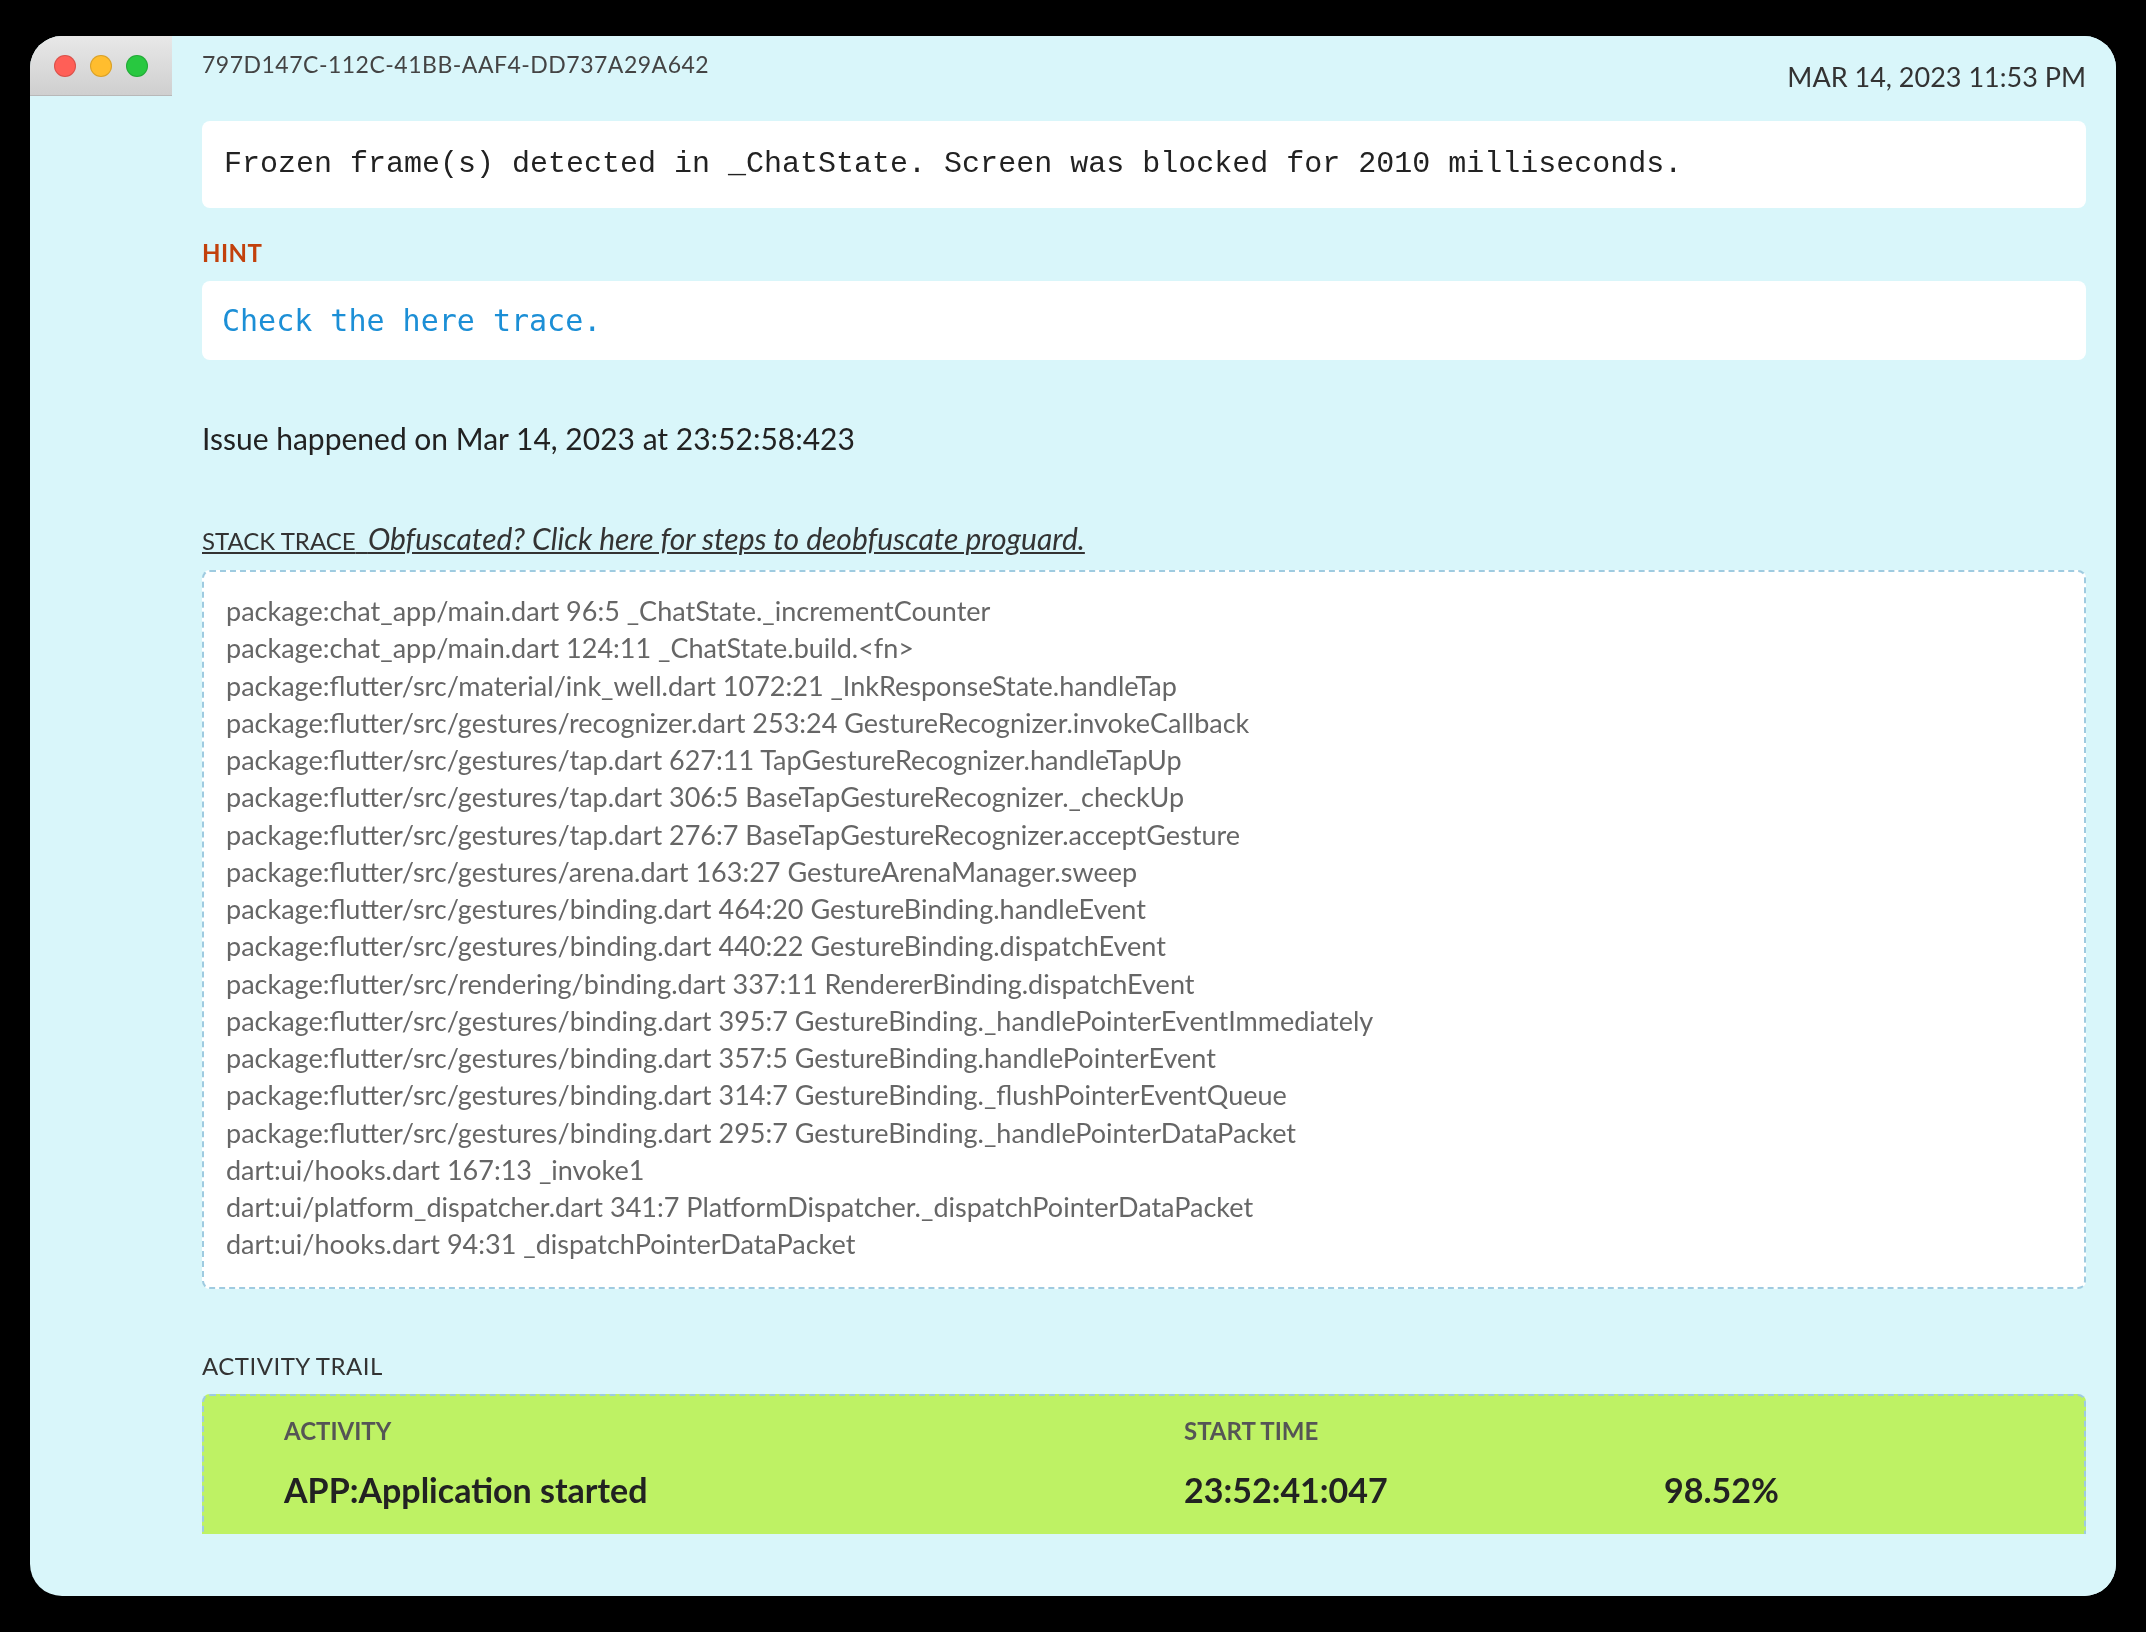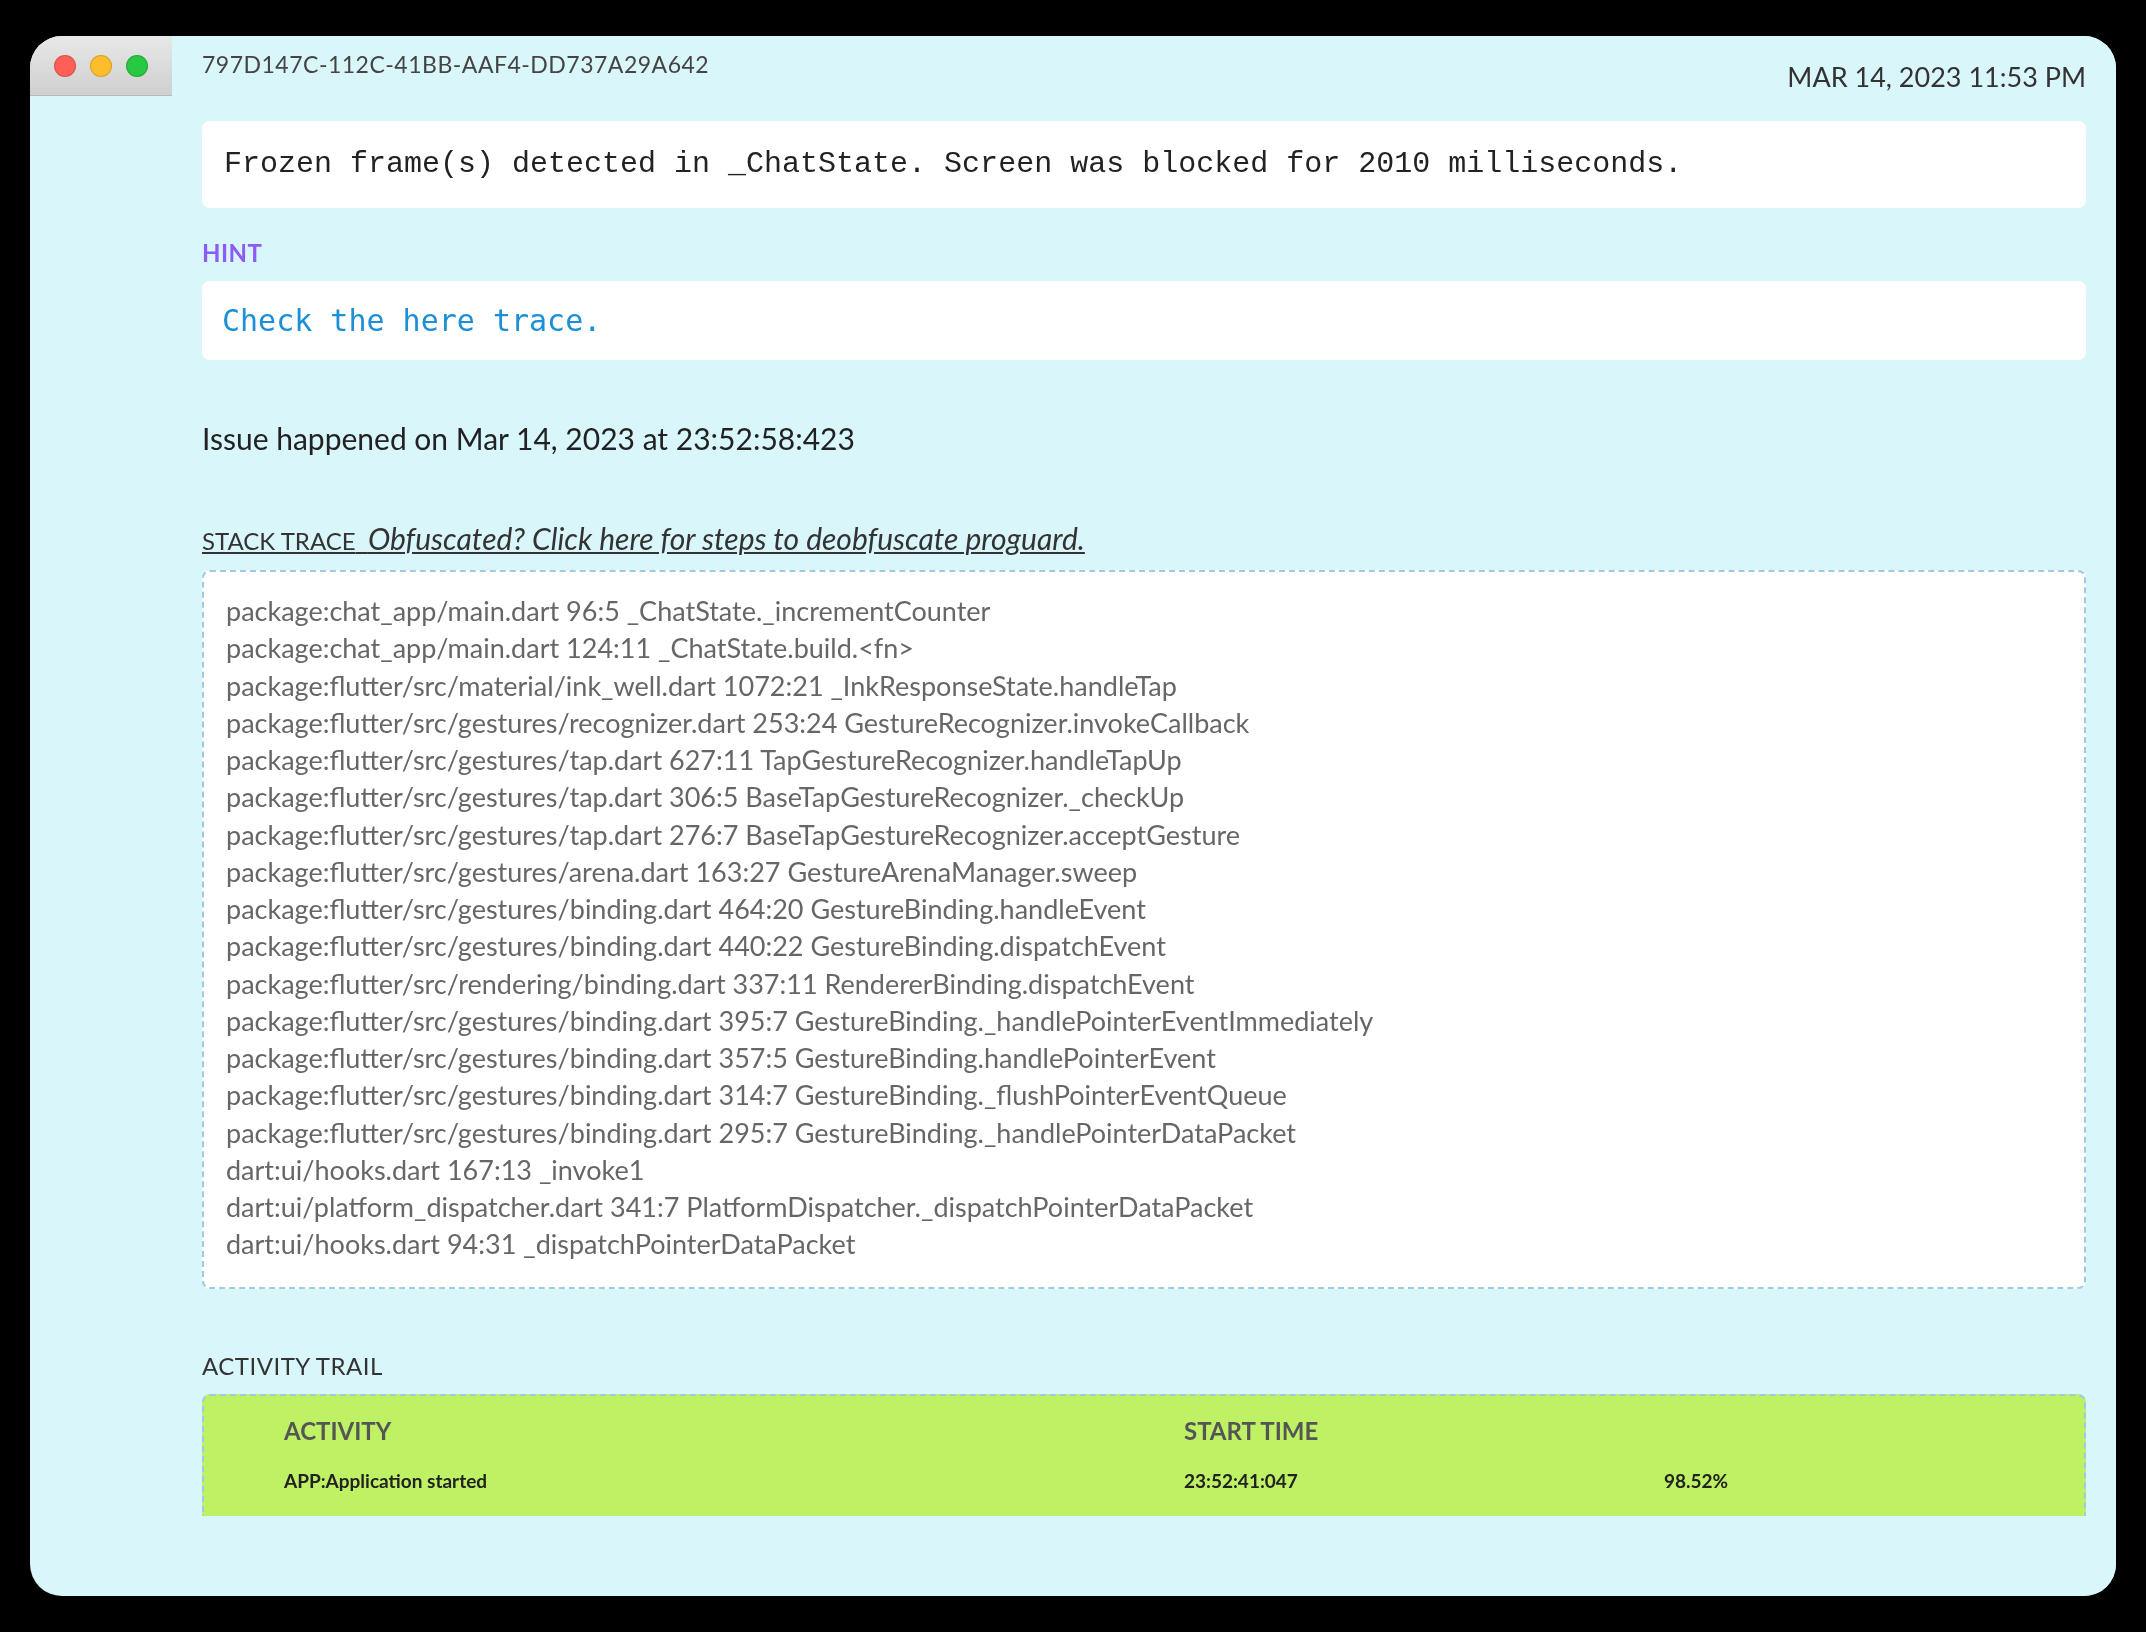--- a/index.html
+++ b/index.html
@@ -72,21 +72,21 @@
     font-family: Liberation Mono, monospace;
     font-size: 30px;
     color: #222;
     line-height: 1.3;
   }
 
   .hint-label {
     margin: 30px 30px 0 30px;
     font-size: 24px;
     font-weight: 700;
-    color: #8b5cf6;
+    color: #c2410c;
     letter-spacing: 0.5px;
   }
 
   .hint-box {
     margin: 14px 30px 0 30px;
     background: #fff;
     border-radius: 8px;
     padding: 22px 20px;
     font-family: "Menlo", "Consolas", monospace;
     font-size: 30px;
@@ -141,21 +141,21 @@
   }
   .activity-head {
     display: flex;
     padding: 20px 0 14px 0;
     font-size: 24px;
     color: #555;
   }
   .activity-row {
     display: flex;
     padding: 10px 0 24px 0;
-    font-size: 19px;
+    font-size: 34px;
     color: #222;
     justify-content: flex-end;
   }
   .col-activity { flex: 0 0 980px; padding-left: 80px; }
   .col-start    { flex: 0 0 480px; }
   .col-mem      { flex: 1; }
 </style>
 </head>
 <body>
 

